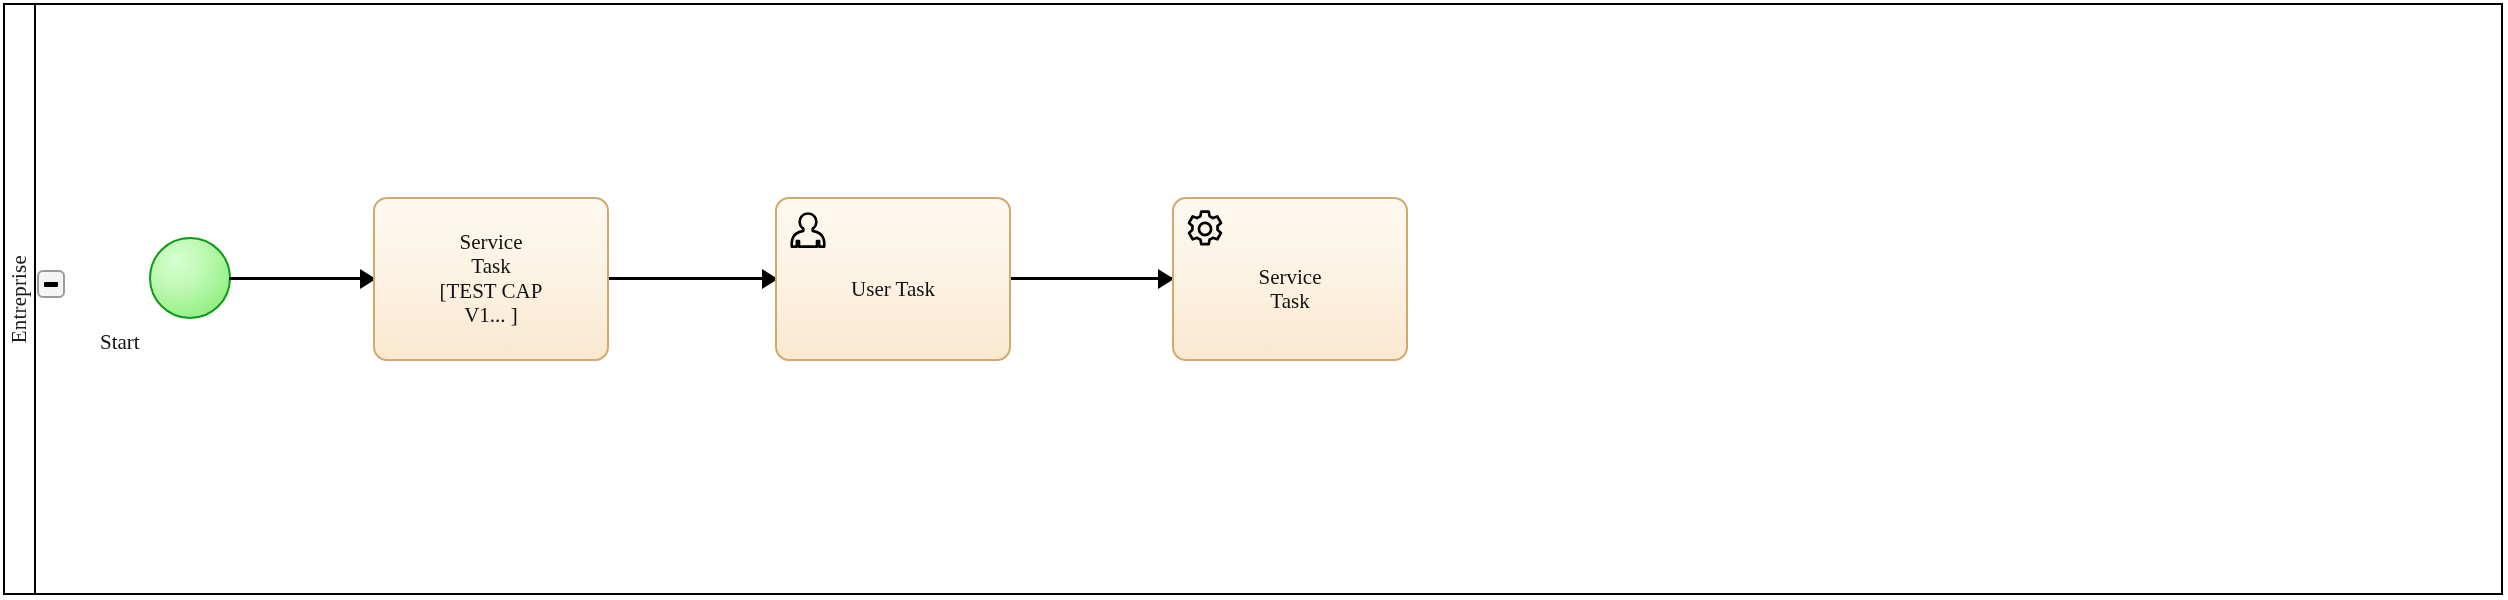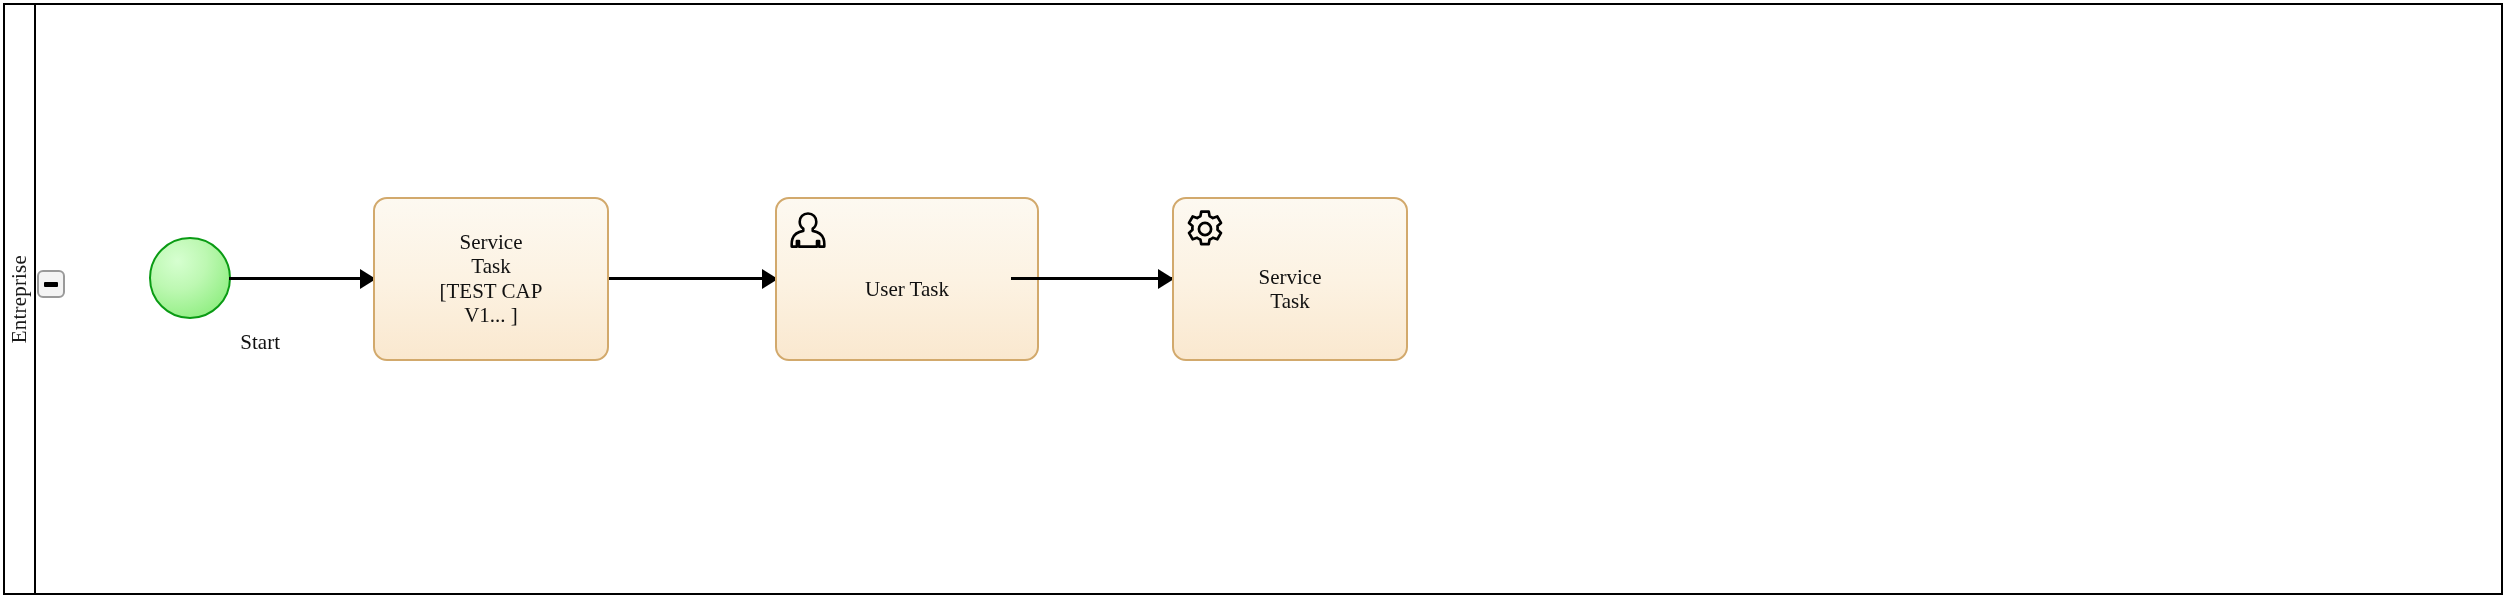--- a/index.html
+++ b/index.html
@@ -104,21 +104,21 @@
                 #d6ffd0 0%,
                 #bdf8b2 38%,
                 #94ef86 78%,
                 #86ea77 100%);
   }
   .start-label {
     position: absolute;
     left: 100px;
     top: 330px;
     width: 180px;
-    text-align: right;
+    text-align: left;
     font-size: 21px;
     color: #111111;
   }
 
   
   .task {
     position: absolute;
     border: 2px solid #d2a96c;
     border-radius: 14px;
     box-sizing: border-box;
@@ -139,21 +139,21 @@
   }
   .task-icon {
     position: absolute;
     left: 11px;
     top: 10px;
     width: 40px;
     height: 40px;
   }
 
   #task-1 { left: 373px; top: 197px; width: 236px; height: 164px; }
-  #task-2 { left: 775px; top: 197px; width: 264px; height: 164px; }
+  #task-2 { left: 775px; top: 197px; width: 236px; height: 164px; }
   #task-3 { left: 1172px; top: 197px; width: 236px; height: 164px; }
 
   #task-2 .task-label { top: 56%; }
   #task-3 .task-label { top: 56%; }
 
   
   .flow {
     position: absolute;
     height: 3px;
     background: #000000;

